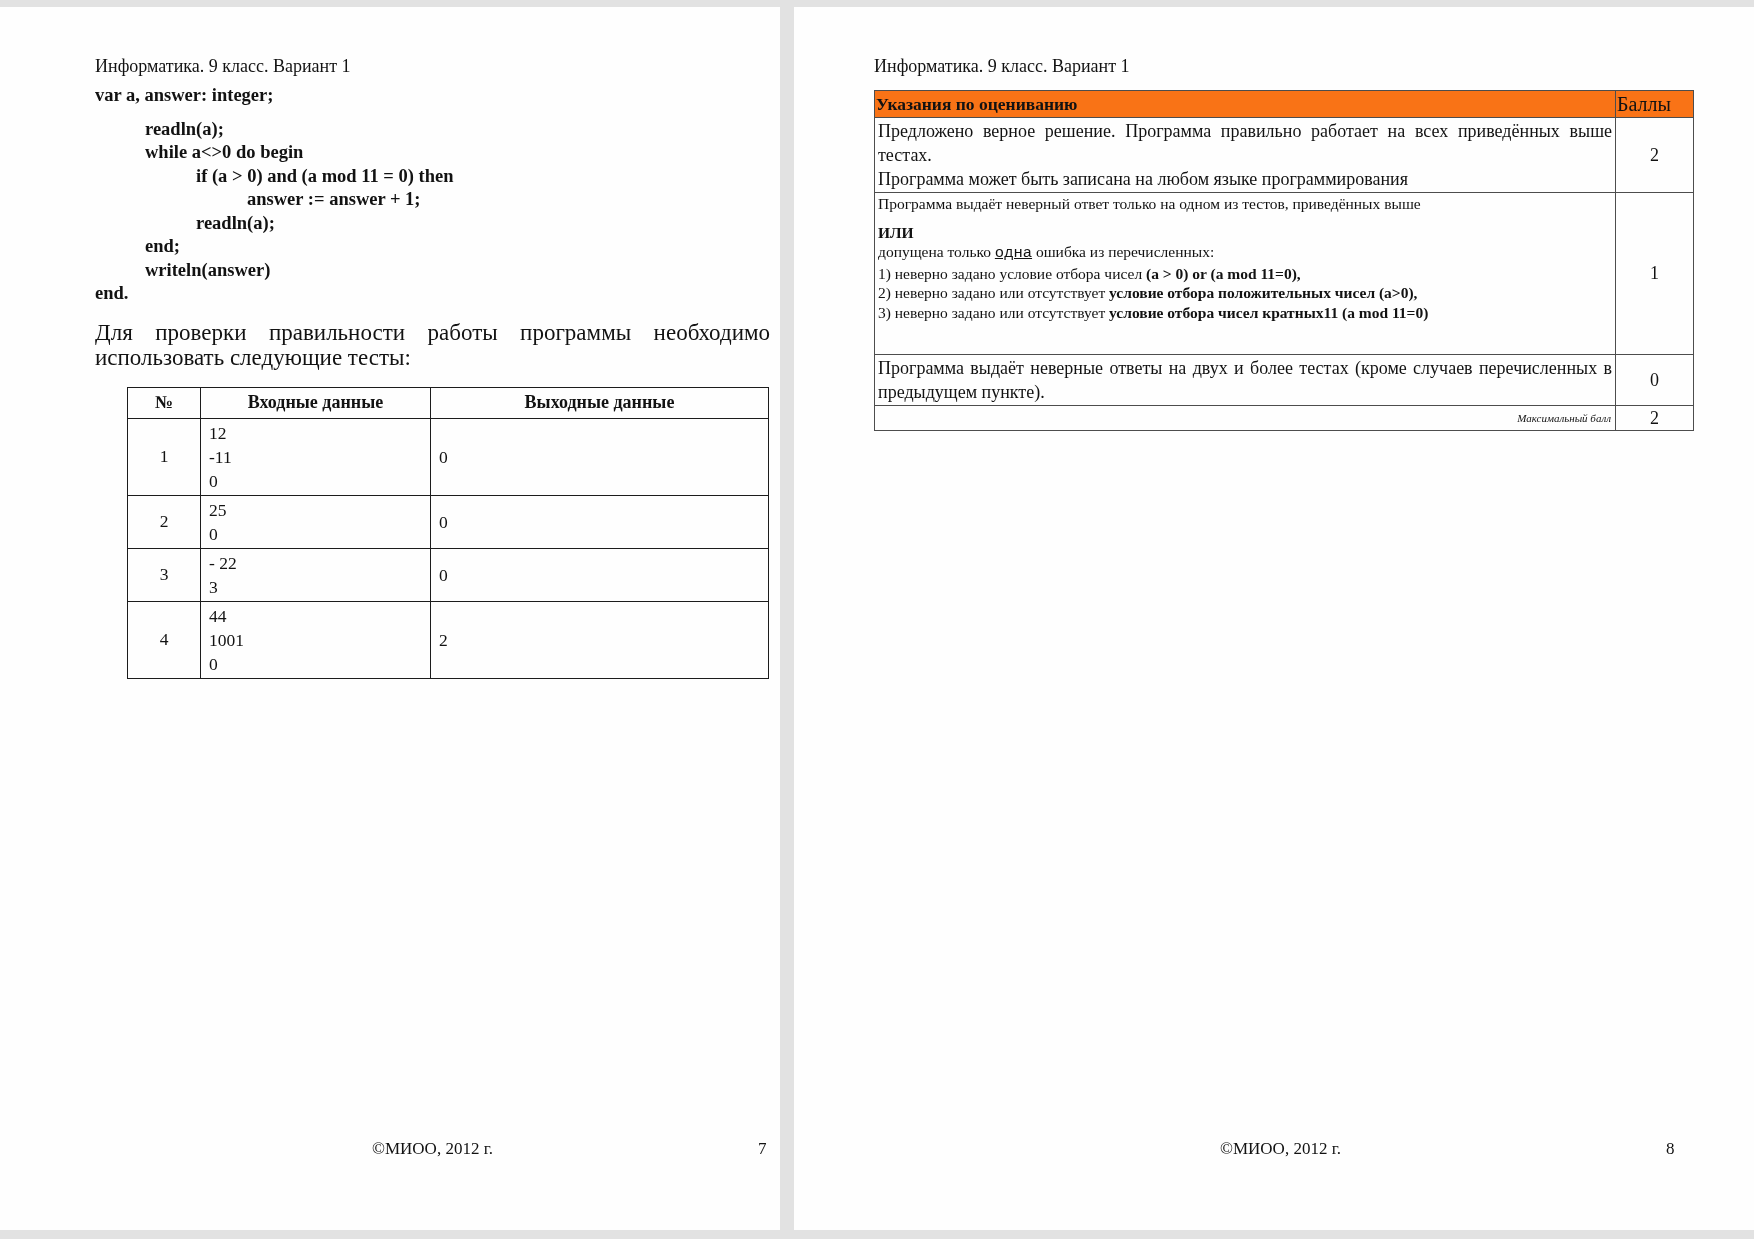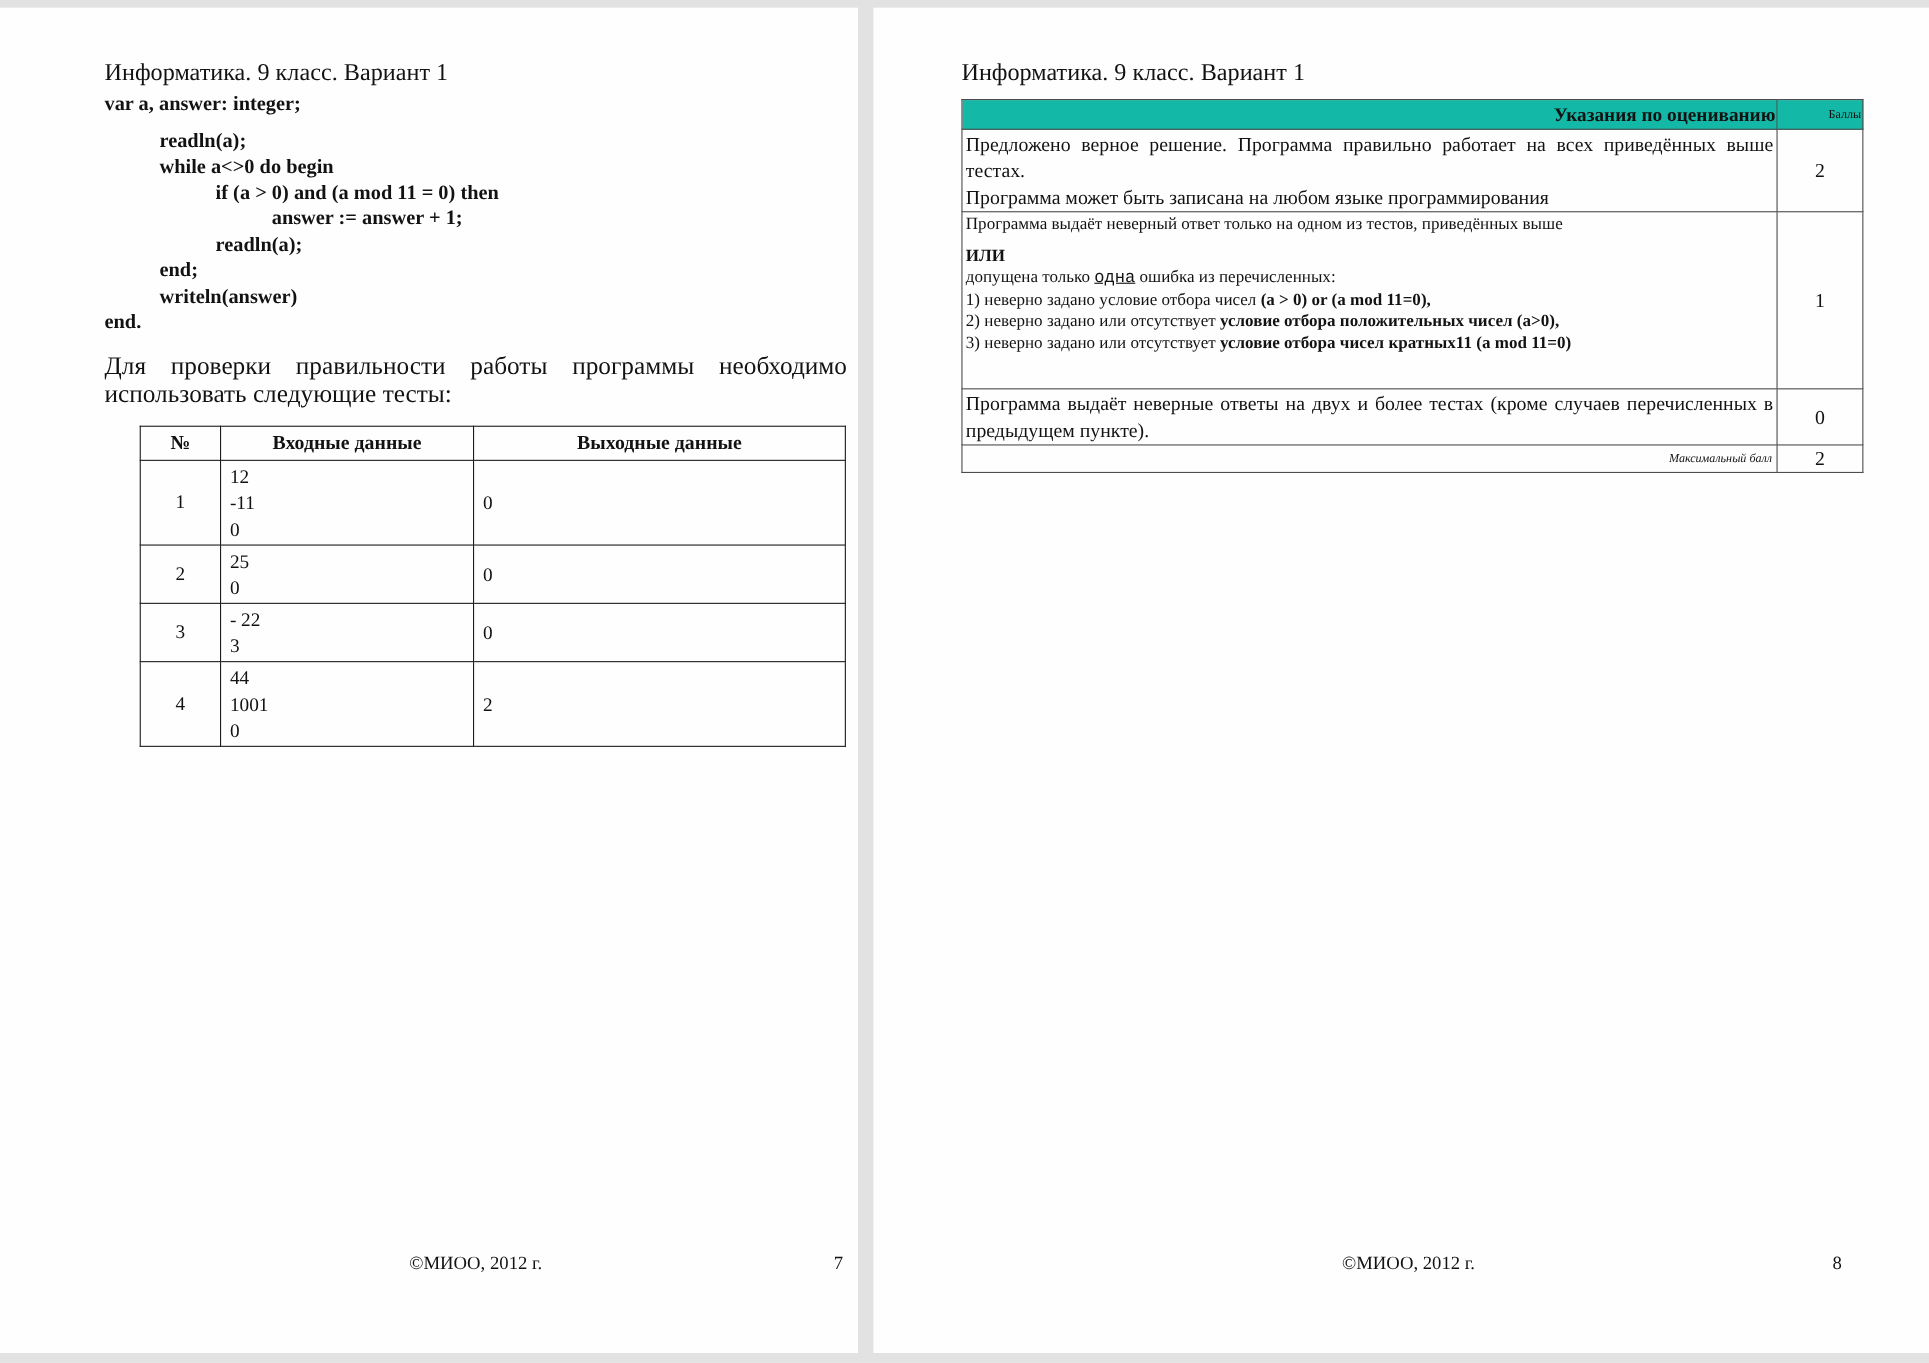--- a/index.html
+++ b/index.html
@@ -11,21 +11,21 @@
     overflow:hidden;
   }
   .page{
     position:absolute;top:7px;height:1223px;background:#fefefe;
   }
   .page-left{left:0;width:780px;}
   .page-right{left:794px;width:960px;}
 
   
   .pl-inner{padding:48px 0 0 95px;}
-  .pg-header{font-size:22px;line-height:22px;}
+  .pg-header{font-size:18px;line-height:22px;}
   .code{font-weight:bold;font-size:18.5px;line-height:23.5px;margin-top:7px;}
   .code .blank{height:10px;}
   .ind0{padding-left:0;}
   .ind1{padding-left:50px;}
   .ind2{padding-left:101px;}
   .ind3{padding-left:152px;}
   .intro{
     width:675px;margin:14px 0 0 0;
     font-size:23px;line-height:25.5px;text-align:justify;
   }
@@ -46,24 +46,24 @@
   
   .pr-inner{padding:48px 0 0 80px;}
   .criteria{
     margin-top:13px;width:813px;table-layout:fixed;
     font-size:18px;
   }
   .criteria th,.criteria td{border:1px solid #4d4d4d;}
   .col-main{width:738px;}
   .col-pts{width:75px;}
   .criteria thead th{
-    background:#14b8a6;height:24px;text-align:right;vertical-align:middle;
+    background:#f97316;height:24px;text-align:left;vertical-align:middle;
   }
   .th-title{font-weight:bold;font-size:17.5px;}
-  .th-pts{font-weight:normal;font-size:11px;}
+  .th-pts{font-weight:normal;font-size:20px;}
   .criteria td.main{padding:1px 3px;vertical-align:top;text-align:justify;line-height:24px;}
   .criteria td.pts{text-align:center;vertical-align:middle;font-size:18px;}
   .row-partial td.main{font-size:15.5px;line-height:19.5px;padding-bottom:32px;}
   .or-label{font-weight:bold;margin-top:9px;}
   .b{font-weight:bold;}
   .u{text-decoration:underline;font-family:Liberation Mono, monospace;}
   .row-wrong td.main{height:48px;}
   .row-max td.label{
     font-style:italic;text-align:right;font-size:11px;height:24px;
     padding:0 4px;vertical-align:middle;

